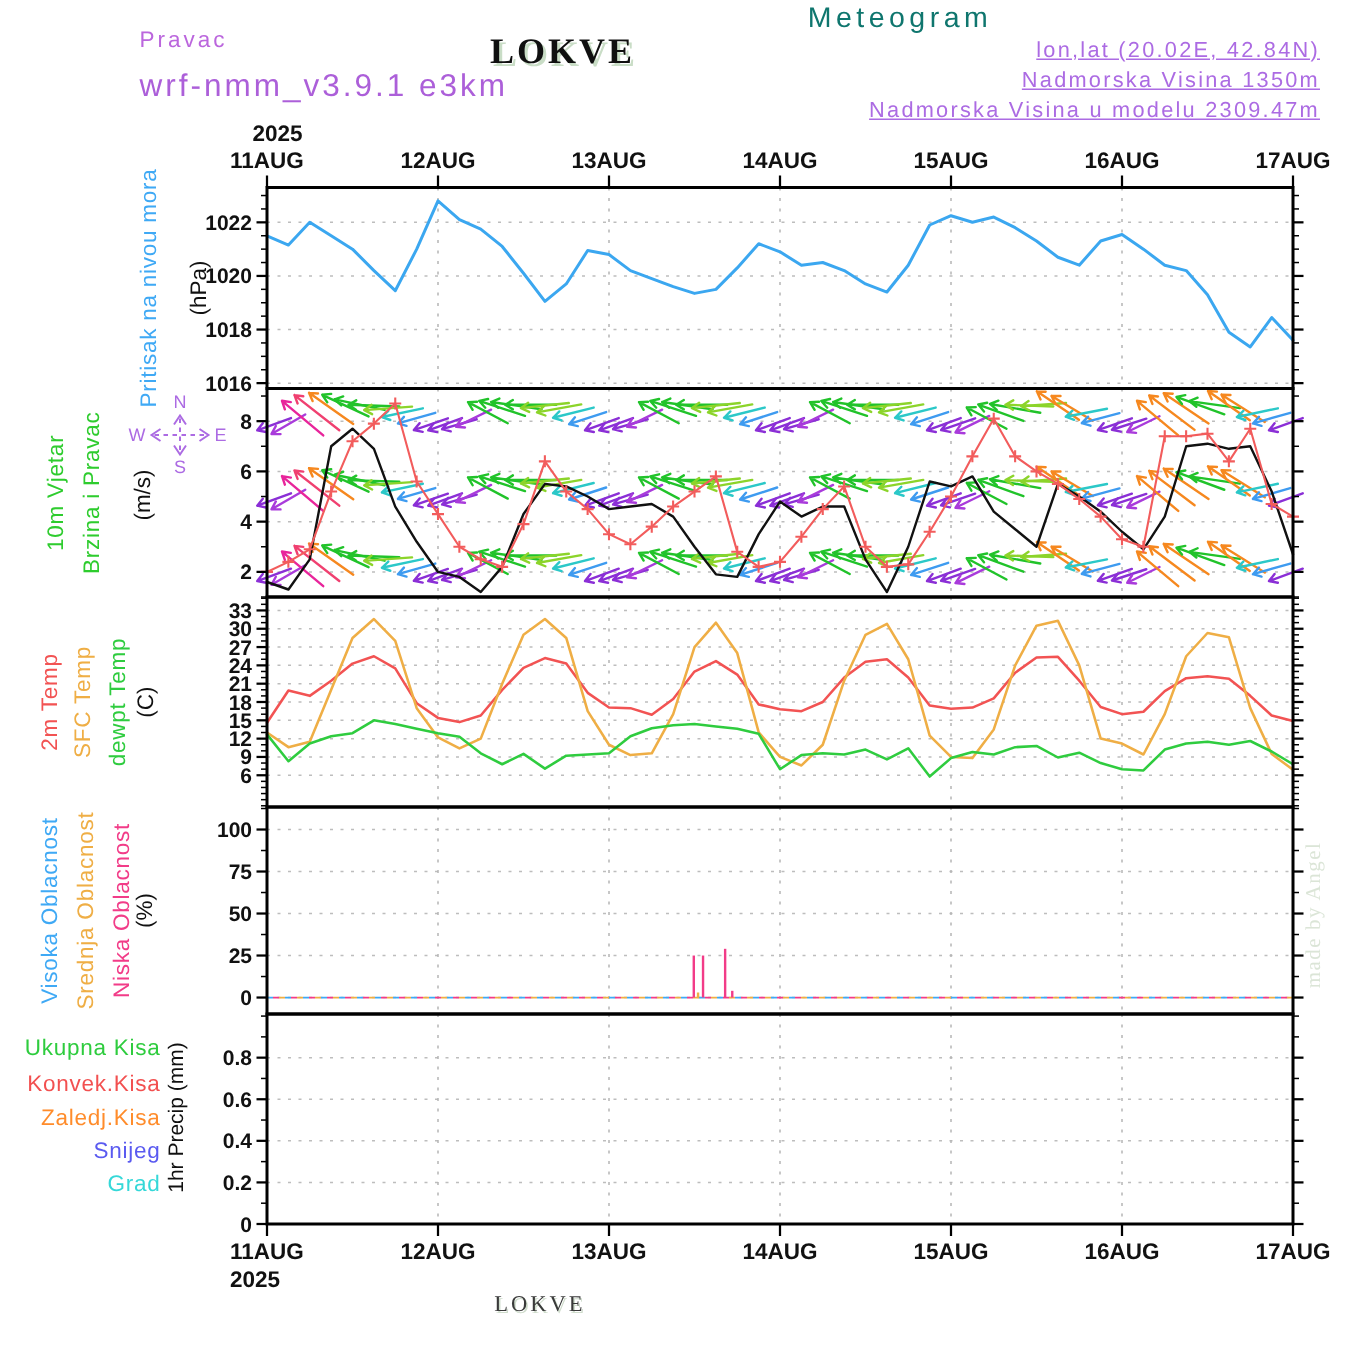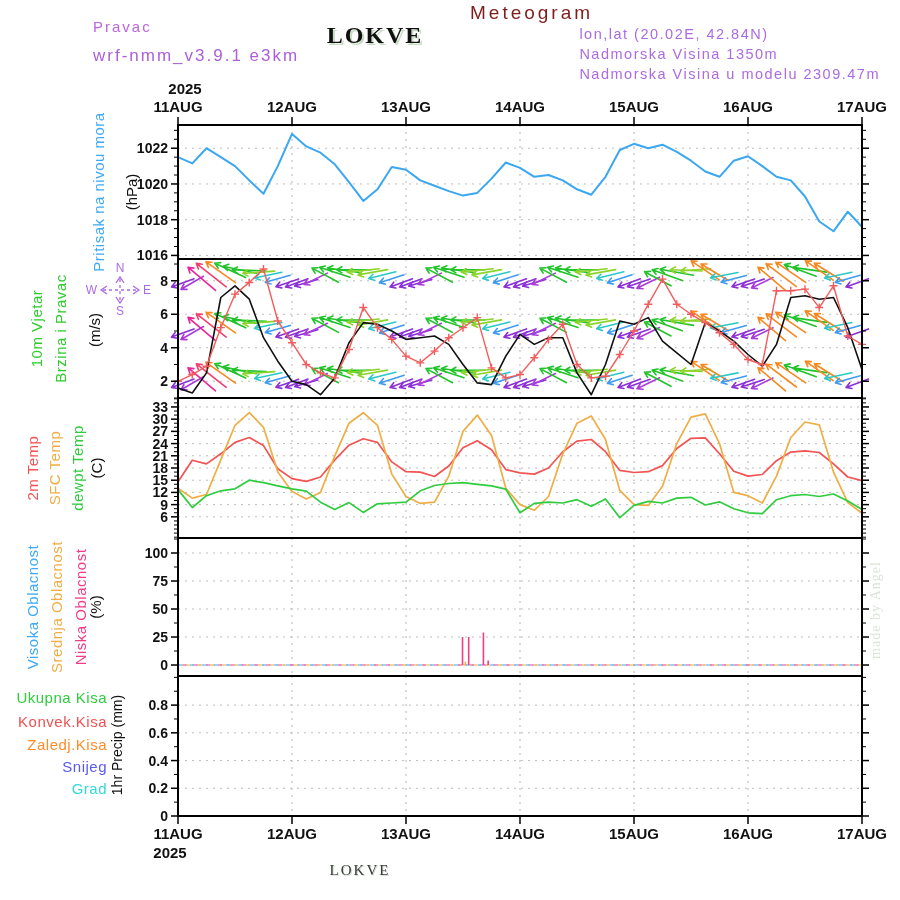--- a/index.html
+++ b/index.html
@@ -1,27 +1,27 @@
 <!DOCTYPE html>
 <html><head>
 <meta charset="utf-8">
 <style>
   html,body{margin:0;padding:0;background:#fff;}
   #page{position:relative;width:900px;height:900px;background:#ffffff;overflow:hidden;
         font-family:"Liberation Sans",sans-serif;}
   .hdr{position:absolute;white-space:nowrap;}
-  #meteogram-title{left:470px;top:2px;width:260px;font-size:19px;
-        letter-spacing:3px;color:#7f1d1d;}
+  #meteogram-title{left:470px;top:2px;width:260px;text-align:center;font-size:19px;
+        letter-spacing:3px;color:#0f766e;}
   #model-label{left:93px;top:18px;font-size:15px;letter-spacing:2px;color:#BB66DD;}
-  #model-name{left:93px;top:46px;font-size:17px;letter-spacing:2px;color:#AC5FD9;}
+  #model-name{left:93px;top:46px;font-size:21px;letter-spacing:2px;color:#AC5FD9;}
   #station-title{left:290px;top:22px;width:170px;text-align:center;font-size:24px;font-weight:bold;
         font-family:"Liberation Serif",serif;letter-spacing:2px;color:#101010;
         text-shadow:2px 2px 0 #c9ddc6;}
-  #right-info{right:20px;top:24px;text-align:left;font-size:14.5px;line-height:20px;
-        letter-spacing:1.5px;color:#AC6BE3;}
+  #right-info{right:20px;top:24px;text-align:right;font-size:14.5px;line-height:20px;
+        letter-spacing:1.5px;color:#AC6BE3;text-decoration:underline;}
   #footer-station{left:285px;top:862px;width:150px;text-align:center;font-size:15px;
         font-family:"Liberation Serif",serif;letter-spacing:2px;color:#3a3a3a;
         text-shadow:1px 1px 0 #cfdccc;}
   svg{position:absolute;left:0;top:0;font-family:"Liberation Sans",sans-serif;}
 </style>
 </head>
 <body>
 
 <div id="page">
   <div class="hdr" id="meteogram-title">Meteogram</div>

